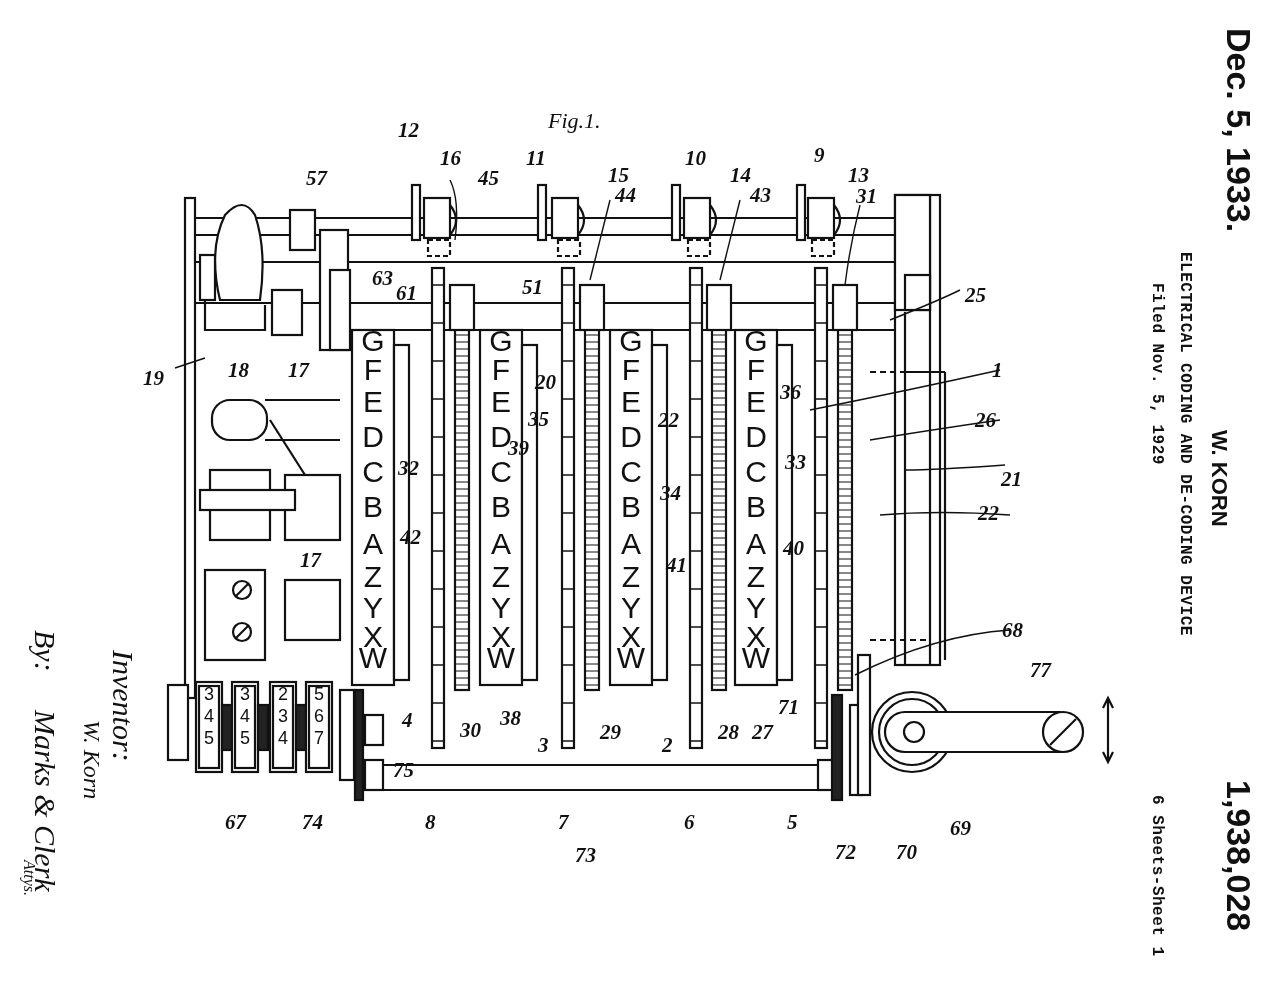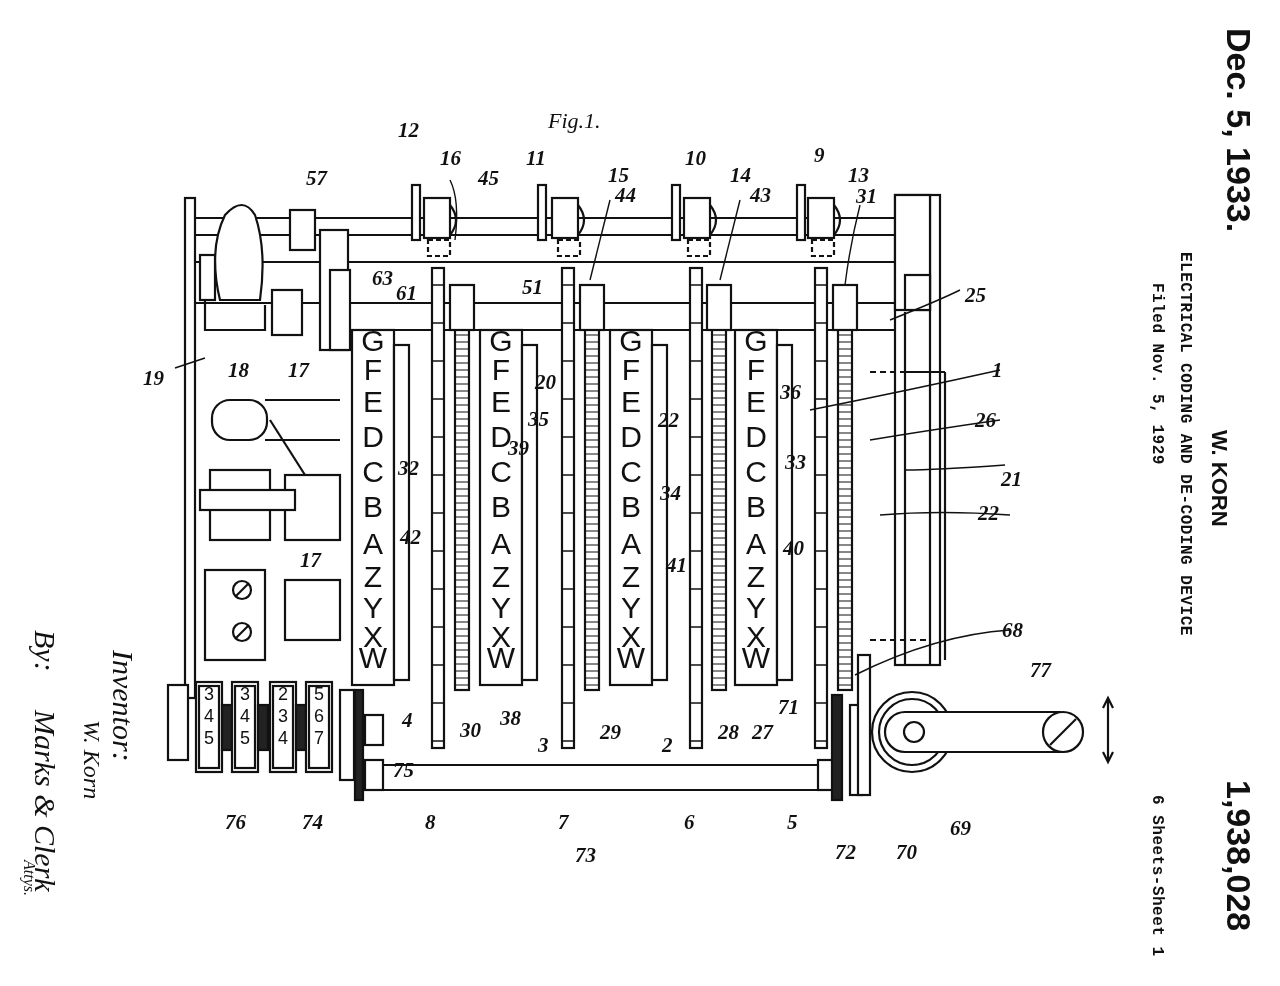--- a/index.html
+++ b/index.html
@@ -590,21 +590,21 @@
   <div class="lbl" style="left:460px;top:720px;">30</div>
   <div class="lbl" style="left:500px;top:708px;">38</div>
   <div class="lbl" style="left:538px;top:735px;">3</div>
   <div class="lbl" style="left:600px;top:722px;">29</div>
   <div class="lbl" style="left:662px;top:735px;">2</div>
   <div class="lbl" style="left:708px;top:722px;margin-left:10px;">28</div>
   <div class="lbl" style="left:752px;top:722px;">27</div>
   <div class="lbl" style="left:1002px;top:620px;">68</div>
   <div class="lbl" style="left:778px;top:697px;">71</div>
   <div class="lbl" style="left:1030px;top:660px;">77</div>
-  <div class="lbl" style="left:225px;top:812px;">76</div>
+  <div class="lbl" style="left:225px;top:812px;">67</div>
   <div class="lbl" style="left:302px;top:812px;">74</div>
   <div class="lbl" style="left:425px;top:812px;">8</div>
   <div class="lbl" style="left:558px;top:812px;">7</div>
   <div class="lbl" style="left:575px;top:845px;">73</div>
   <div class="lbl" style="left:684px;top:812px;">6</div>
   <div class="lbl" style="left:787px;top:812px;">5</div>
   <div class="lbl" style="left:835px;top:842px;">72</div>
   <div class="lbl" style="left:896px;top:842px;">70</div>
   <div class="lbl" style="left:950px;top:818px;">69</div>
 </div>

